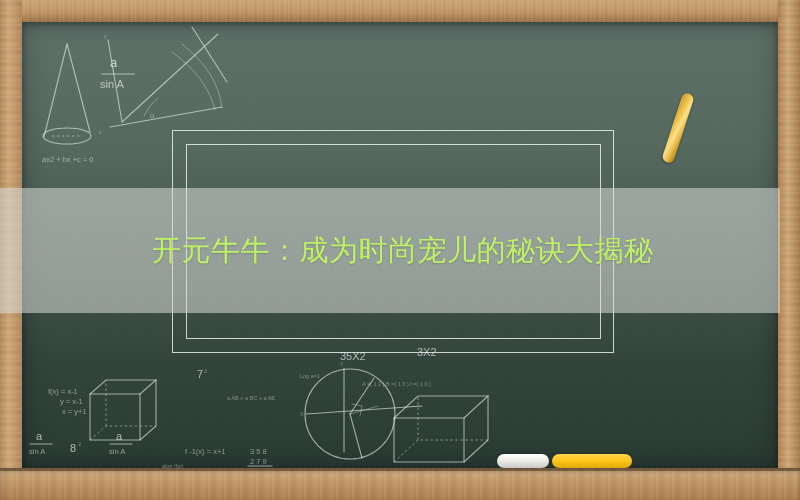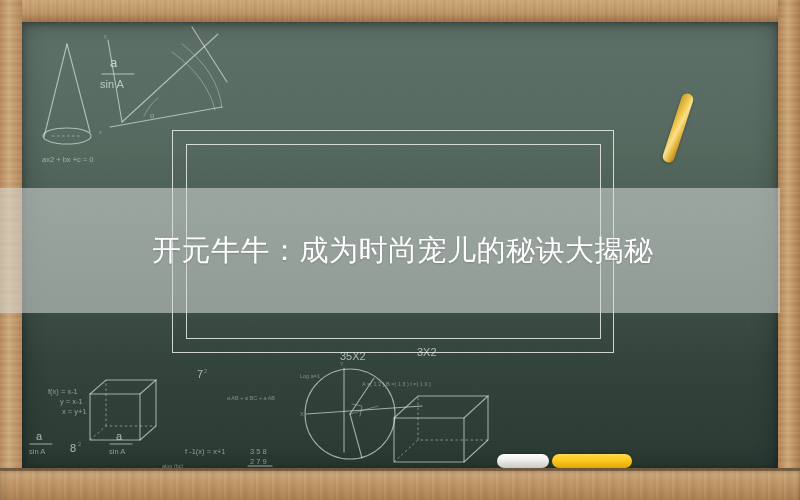--- a/index.html
+++ b/index.html
@@ -195,21 +195,21 @@
     position: absolute;
     left: 0; top: 188px;
     width: 780px; height: 125px;
     background: rgba(216,220,216,0.56);
     display: flex;
     align-items: center;
     pointer-events: none;
   }
   .title-text {
     margin-left: 152px;
-    color: #ffffff;
+    color: #bef264;
     font-size: 29px;
     letter-spacing: 0.5px;
     font-family: "Liberation Sans", sans-serif;
     white-space: nowrap;
     text-shadow: 0 1px 2px rgba(0,0,0,0.18);
   }
 </style>
 </head>
 <body>
 

